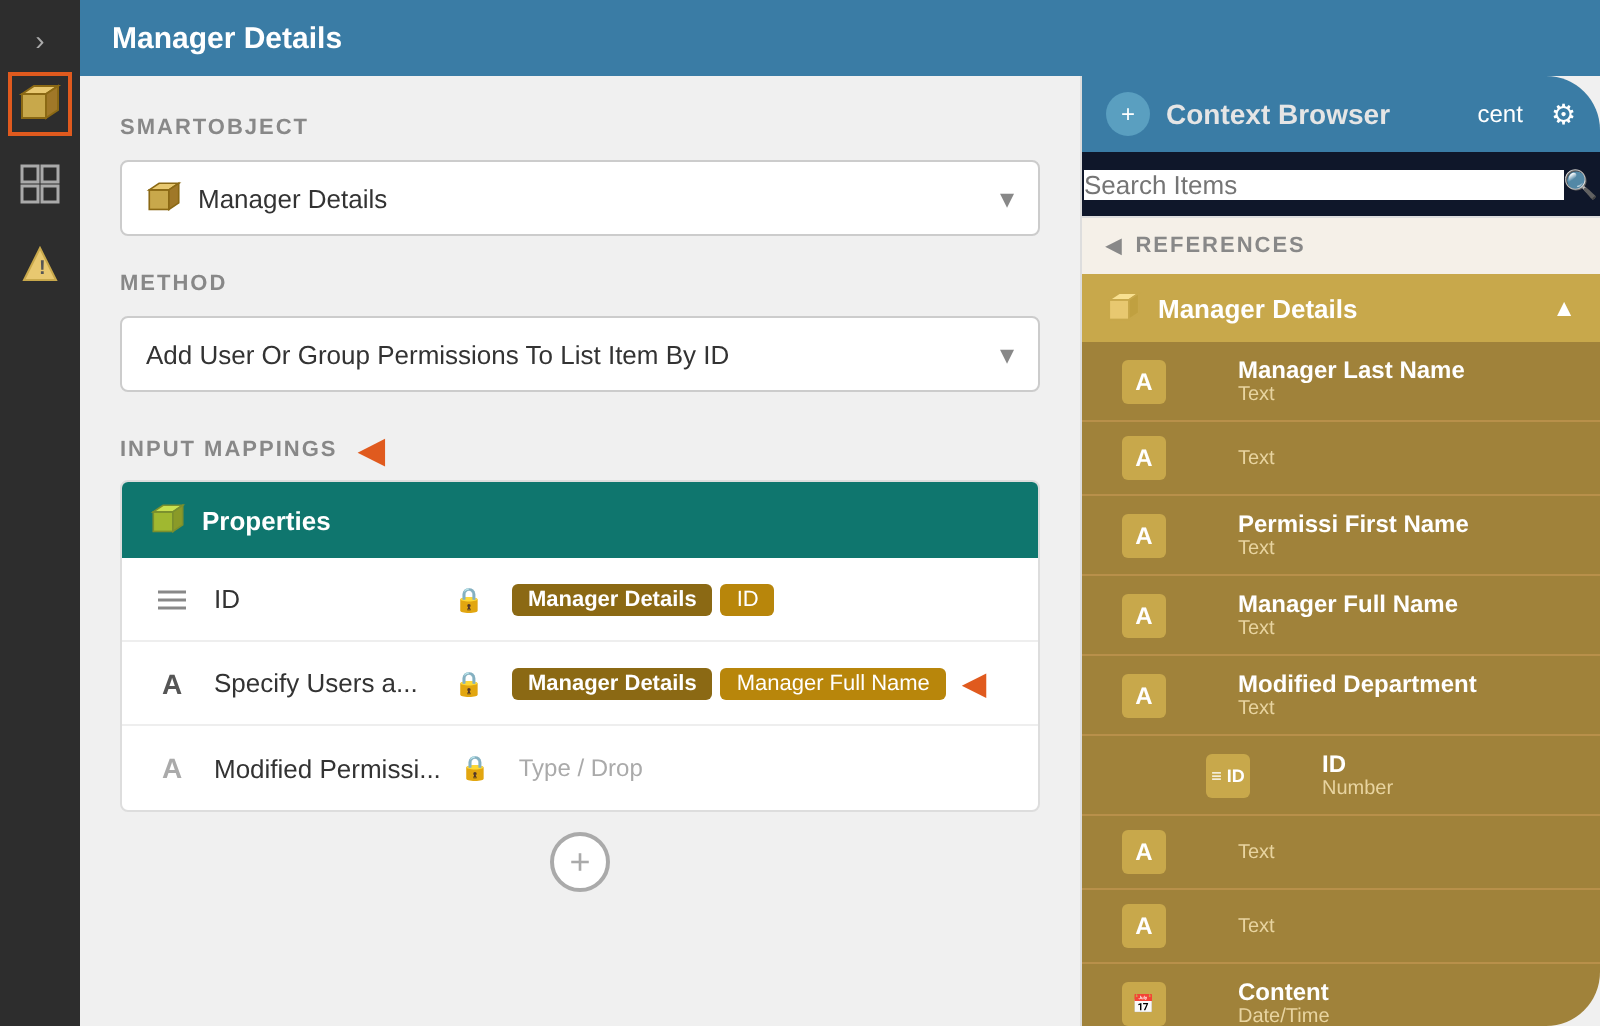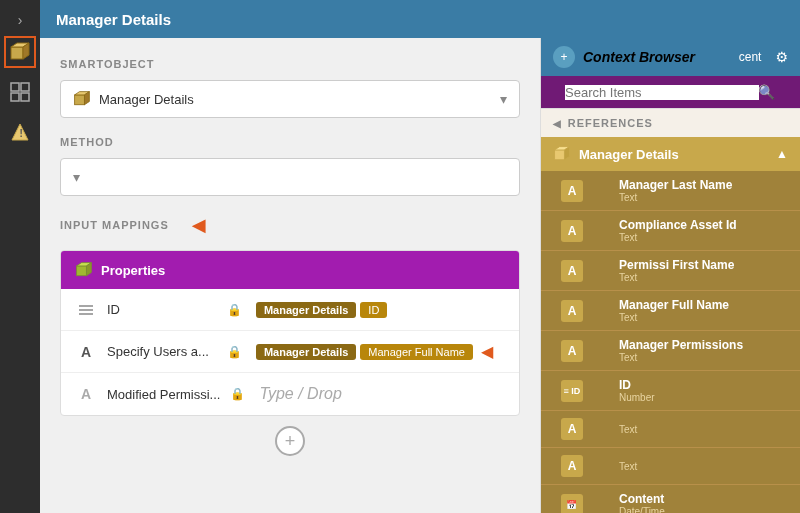--- a/index.html
+++ b/index.html
@@ -58,20 +58,21 @@
       color: white;
       font-size: 15px;
       font-weight: bold;
     }
 
     
     .split-pane {
       display: flex;
       flex: 1;
       overflow: hidden;
+      border-radius: 27px;
     }
 
     
     .left-panel {
       flex: 1;
       padding: 20px;
       overflow-y: auto;
       background: #f0f0f0;
     }
 
@@ -100,43 +101,43 @@
       display: flex;
       align-items: center;
       gap: 8px;
       font-size: 13px;
       color: #333;
     }
 
     .input-mappings-header {
       display: flex;
       align-items: center;
-      gap: 23px;
-      margin-bottom: 14px;
+      gap: 10px;
+      margin-bottom: 4px;
     }
     .input-mappings-label {
       font-size: 11px;
       font-weight: bold;
       color: #888;
       letter-spacing: 1px;
       text-transform: uppercase;
     }
     .arrow-right {
       color: #e05a1e;
       font-size: 18px;
     }
 
     .properties-card {
       background: white;
       border-radius: 4px;
       overflow: hidden;
       border: 1px solid #ddd;
     }
     .properties-header {
-      background: #a21caf;
+      background: #0f766e;
       padding: 10px 14px;
       display: flex;
       align-items: center;
       gap: 8px;
     }
     .properties-header-title {
       color: white;
       font-size: 13px;
       font-weight: bold;
     }
@@ -187,22 +188,21 @@
     }
     .tag-light {
       background: #b8860b;
       color: white;
       border-radius: 3px;
       padding: 2px 8px;
       font-size: 11px;
     }
     .placeholder-text {
       color: #aaa;
-      font-size: 16px;
-      font-style: italic;
+      font-size: 12px;
     }
 
     .add-btn {
       display: flex;
       align-items: center;
       justify-content: center;
       width: 30px;
       height: 30px;
       border-radius: 50%;
       border: 2px solid #aaa;
@@ -235,39 +235,38 @@
       border-radius: 50%;
       width: 22px;
       height: 22px;
       display: flex;
       align-items: center;
       justify-content: center;
       color: white;
       font-size: 12px;
     }
     .right-header-title {
-      color: #000000;
+      color: #e5e5e5;
       font-size: 14px;
       font-weight: bold;
       flex: 1;
-      font-style: italic;
     }
     .right-header-user {
       color: white;
       font-size: 12px;
       margin-right: 6px;
     }
     .right-header-settings {
       color: white;
       font-size: 14px;
     }
 
     .search-area {
-      padding: 8px 24px;
-      background: #701a75;
+      padding: 8px 1px;
+      background: #0f172a;
       display: flex;
       align-items: center;
       border-bottom: 1px solid #ddd;
     }
     .search-input {
       border: none;
       outline: none;
       flex: 1;
       font-size: 13px;
       color: #999;
@@ -401,20 +400,23 @@
             <polygon points="2,6 8,2 20,2 14,6" fill="#e8c870" stroke="#8b6914" stroke-width="1"></polygon>
             <polygon points="14,6 20,2 20,14 14,18" fill="#a07828" stroke="#8b6914" stroke-width="1"></polygon>
           </svg>
           <span>Manager Details</span>
         </div>
         <span class="chevron-down">▾</span>
       </div>
 
       <div class="section-label">METHOD</div>
       <div class="dropdown-field">
+        <div class="dropdown-field-inner">
+          <span>Add User Or Group Permissions To List Item By ID</span>
+        </div>
         <span class="chevron-down">▾</span>
       </div>
 
       <div class="input-mappings-header">
         <span class="input-mappings-label">INPUT MAPPINGS</span>
         <span class="arrow-right">◀</span>
       </div>
 
       <div class="properties-card">
         <div class="properties-header">
@@ -507,21 +509,20 @@
           <div class="ref-item-icon">A</div>
           <div class="ref-item-content">
             <div class="ref-item-name">Manager Last Name</div>
             <div class="ref-item-type">Text</div>
           </div>
         </div>
 
         <div class="ref-item">
           <div class="ref-item-icon">A</div>
           <div class="ref-item-content">
-            <div class="ref-item-name">Compliance Asset Id</div>
             <div class="ref-item-type">Text</div>
           </div>
         </div>
 
         <div class="ref-item">
           <div class="ref-item-icon">A</div>
           <div class="ref-item-content">
             <div class="ref-item-name">Permissi First Name</div>
             <div class="ref-item-type">Text</div>
           </div>
@@ -531,27 +532,27 @@
           <div class="ref-item-icon">A</div>
           <div class="ref-item-content">
             <div class="ref-item-name">Manager Full Name</div>
             <div class="ref-item-type">Text</div>
           </div>
         </div>
 
         <div class="ref-item">
           <div class="ref-item-icon">A</div>
           <div class="ref-item-content">
-            <div class="ref-item-name">Manager Permissions</div>
-            <div class="ref-item-type">Text</div>
-          </div>
-        </div>
-
-        <div class="ref-item">
-          <div class="ref-item-icon id-icon" style="font-size:9px;">≡ ID</div>
+            <div class="ref-item-name">Modified Department</div>
+            <div class="ref-item-type">Text</div>
+          </div>
+        </div>
+
+        <div class="ref-item">
+          <div class="ref-item-icon id-icon" style="font-size:9px;margin-left:42px;">≡ ID</div>
           <div class="ref-item-content">
             <div class="ref-item-name">ID</div>
             <div class="ref-item-type">Number</div>
           </div>
         </div>
 
         <div class="ref-item">
           <div class="ref-item-icon">A</div>
           <div class="ref-item-content">
             <div class="ref-item-type">Text</div>

